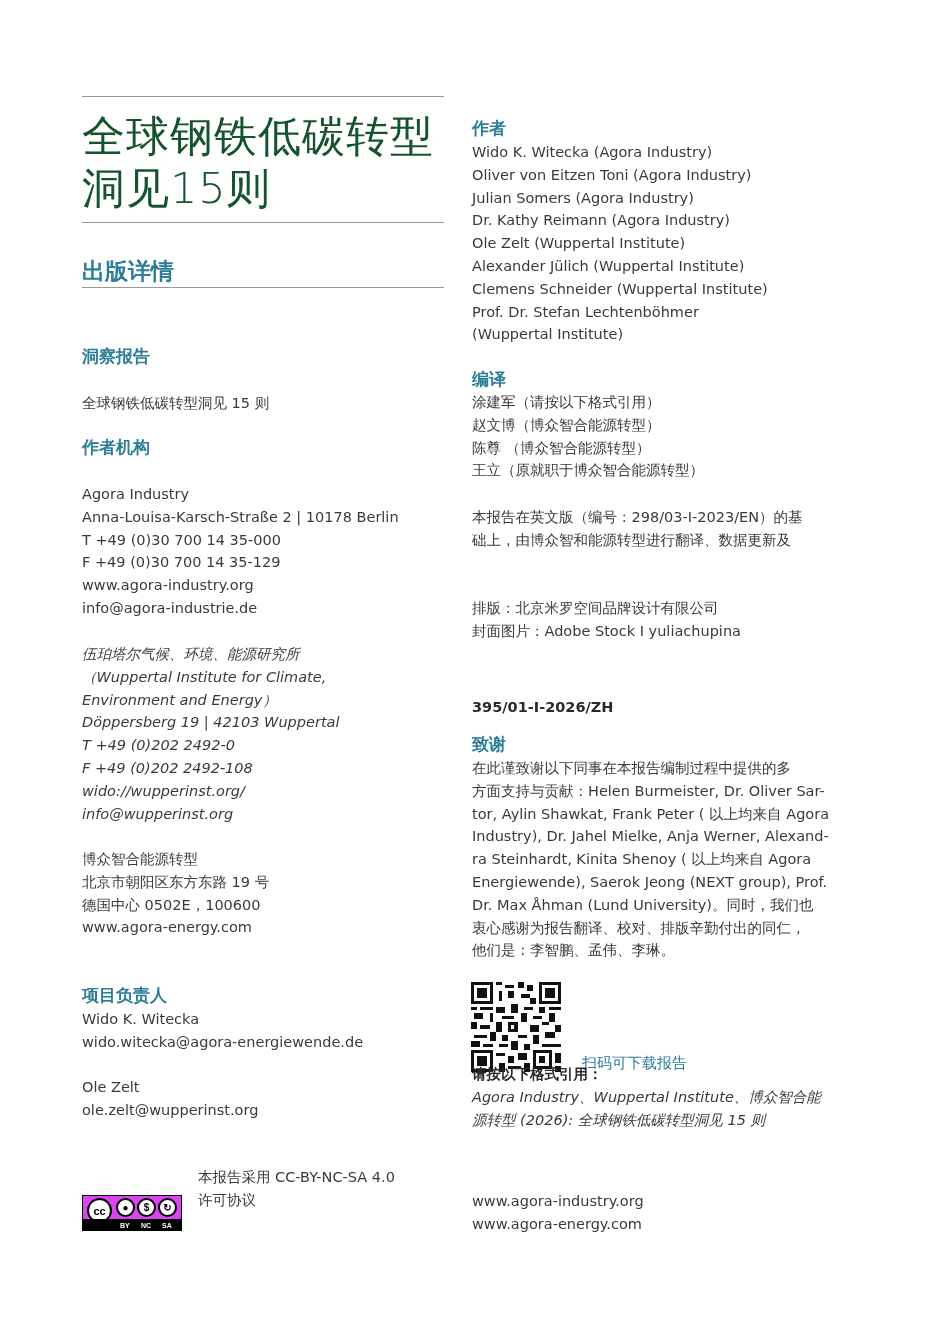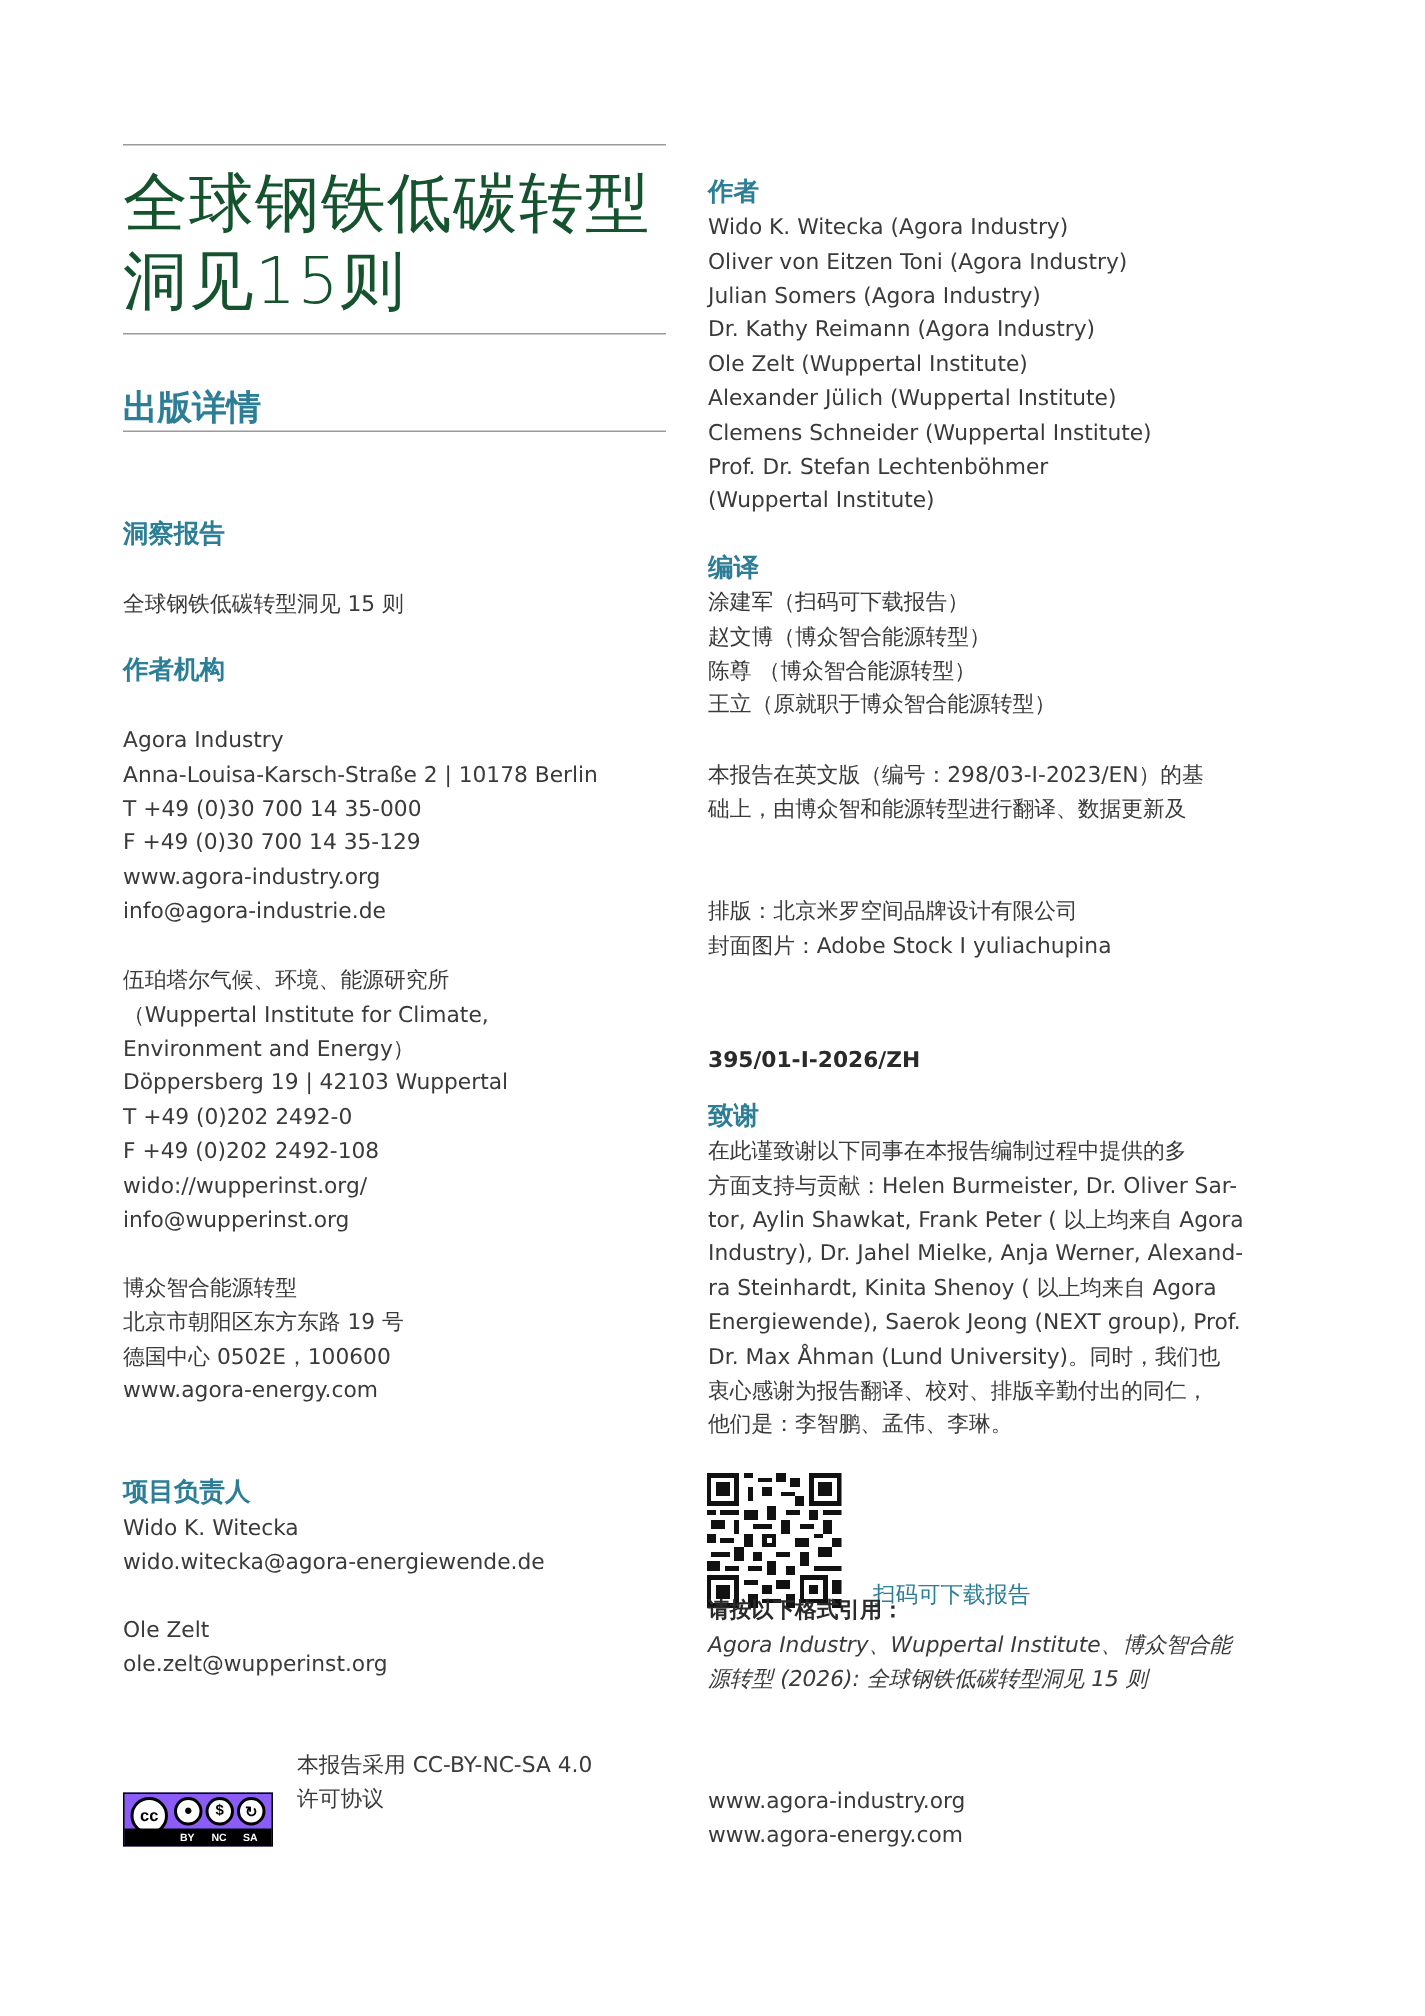--- a/index.html
+++ b/index.html
@@ -10,21 +10,21 @@
     .right { left: 472px; width: 370px; }
     .rule { height: 1px; background: #9a9a9a; width: 362px; }
     .title { font-size: 43px; line-height: 52px; font-weight: 300; color: #14532d; letter-spacing: 1px; }
     .h-main { font-size: 23px; font-weight: bold; color: #2c7d96; }
     .h-sec { font-size: 17px; font-weight: bold; color: #2c7d96; line-height: 22px; }
     .txt { font-size: 14.5px; line-height: 22.8px; color: #3a3a3a; }
     .line { white-space: nowrap; }
     .bold { font-weight: bold; color: #2a2a2a; }
     .italic { font-style: italic; }
     .qr-label { font-size: 15px; color: #2c7d96; }
-    .cc-badge { position: absolute; width: 100px; height: 36px; background: #8b5cf6; border: 1px solid #000; box-sizing: border-box; }
+    .cc-badge { position: absolute; width: 100px; height: 36px; background: #d946ef; border: 1px solid #000; box-sizing: border-box; }
     .cc-badge .bar { position: absolute; left: 0; right: 0; bottom: 0; height: 11px; background: #000; }
     .cc-badge .lbl { position: absolute; bottom: 1px; font-size: 7px; font-weight: bold; color: #fff; font-family: "Liberation Sans", sans-serif; }
     .cc-circle { position: absolute; border: 2px solid #000; border-radius: 50%; background: #fff; box-sizing: border-box; display:flex; align-items:center; justify-content:center; font-weight:bold; font-family: "Liberation Sans", sans-serif; color:#000; }
     .qr { position: absolute; width: 90px; height: 90px; }
   </style>
 </head>
 <body>
 
 <div class="col left" style="top:96px;">
     <div class="rule"></div>
@@ -51,21 +51,21 @@
 
 <div class="col left txt" style="top:483px;">
   <div class="line">Agora Industry</div>
   <div class="line">Anna-Louisa-Karsch-Straße 2 | 10178 Berlin</div>
   <div class="line">T +49 (0)30 700 14 35-000</div>
   <div class="line">F +49 (0)30 700 14 35-129</div>
   <div class="line">www.agora-industry.org</div>
   <div class="line">info@agora-industrie.de</div>
 </div>
 
-<div class="col left txt" style="top:643px;">
+<div class="col left txt" style="top:643px;font-style:italic;">
   <div class="line">伍珀塔尔气候、环境、能源研究所</div>
   <div class="line">（Wuppertal Institute for Climate,</div>
   <div class="line">Environment and Energy）</div>
   <div class="line">Döppersberg 19 | 42103 Wuppertal</div>
   <div class="line">T +49 (0)202 2492-0</div>
   <div class="line">F +49 (0)202 2492-108</div>
   <div class="line">wido://wupperinst.org/</div>
   <div class="line">info@wupperinst.org</div>
 </div>
 
@@ -108,21 +108,21 @@
   <div class="line">Dr. Kathy Reimann (Agora Industry)</div>
   <div class="line">Ole Zelt (Wuppertal Institute)</div>
   <div class="line">Alexander Jülich (Wuppertal Institute)</div>
   <div class="line">Clemens Schneider (Wuppertal Institute)</div>
   <div class="line">Prof. Dr. Stefan Lechtenböhmer</div>
   <div class="line">(Wuppertal Institute)</div>
 </div>
 
 <div class="col right h-sec" style="top:368px;">编译</div>
 <div class="col right txt" style="top:391px;">
-  <div class="line">涂建军（扫码可下载报告）</div>
+  <div class="line">涂建军（请按以下格式引用）</div>
   <div class="line">赵文博（博众智合能源转型）</div>
   <div class="line">陈尊 （博众智合能源转型）</div>
   <div class="line">王立（原就职于博众智合能源转型）</div>
 </div>
 
 <div class="col right txt" style="top:506px;">
   <div class="line">本报告在英文版（编号：298/03-I-2023/EN）的基</div>
   <div class="line">础上，由博众智和能源转型进行翻译、数据更新及</div>
 </div>
 

